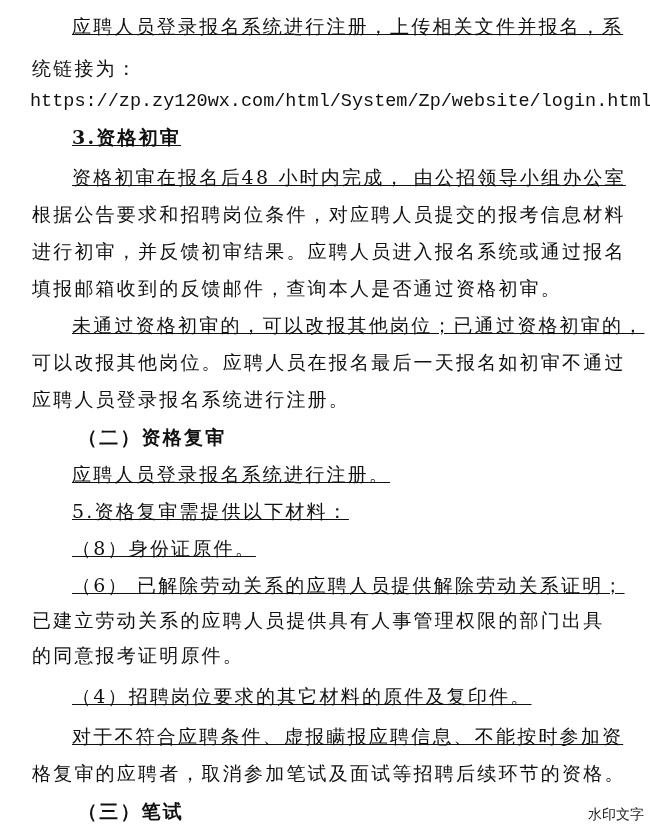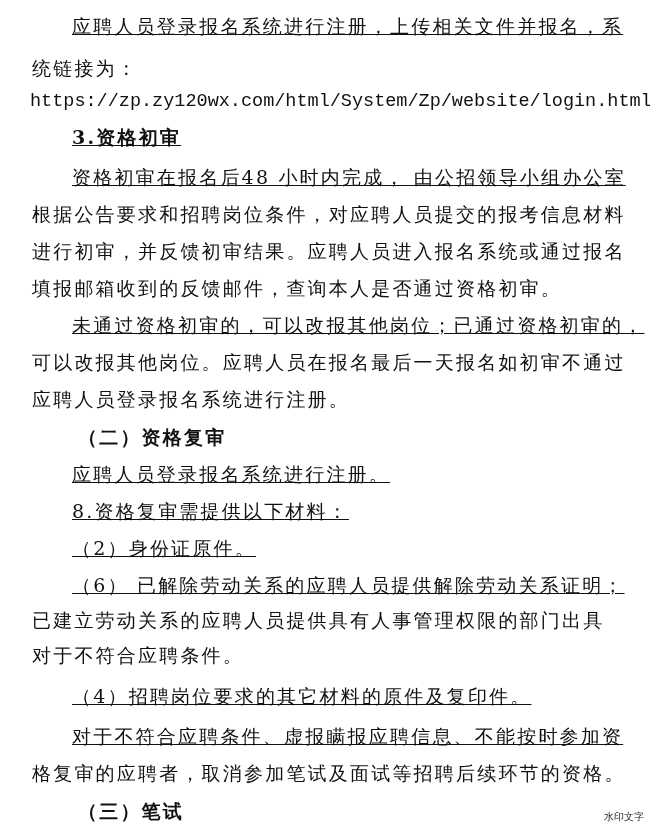--- a/index.html
+++ b/index.html
@@ -2,42 +2,42 @@
 <html><head>
 <meta charset="utf-8">
 <style>
   html, body { margin: 0; padding: 0; background: #ffffff; }
   body { width: 650px; height: 828px; position: relative; overflow: hidden;
          font-family: "DejaVu Serif", "Liberation Serif", serif; color: #111; }
   .line { position: absolute; left: 32px; font-size: 19px; line-height: 24px; white-space: nowrap; letter-spacing: 2.2px; }
   .indent { left: 72px; text-decoration: underline; }
   .url { font-family: "Liberation Mono", "DejaVu Sans Mono", monospace; font-size: 18.5px; letter-spacing: 0px; left: 30px; }
   .bold { font-weight: bold; }
-  .watermark { position: absolute; right: 6px; bottom: 4px; font-size: 10px; font-family: Liberation Sans, sans-serif; color: #222; letter-spacing: 0; }
+  .watermark { position: absolute; right: 6px; bottom: 4px; font-size: 14px; font-family: Liberation Sans, sans-serif; color: #222; letter-spacing: 0; }
 </style>
 </head>
 <body>
 
 <div>
   <div class="line indent" style="top:14px">应聘人员登录报名系统进行注册，上传相关文件并报名，系</div>
   <div class="line" style="top:56px">统链接为：</div>
   <div class="line url" style="top:90px">https://zp.zy120wx.com/html/System/Zp/website/login.html</div>
   <div class="line indent bold" style="top:125px">3.资格初审</div>
   <div class="line indent" style="top:165px">资格初审在报名后48 小时内完成， 由公招领导小组办公室</div>
   <div class="line" style="top:202px">根据公告要求和招聘岗位条件，对应聘人员提交的报考信息材料</div>
   <div class="line" style="top:239px">进行初审，并反馈初审结果。应聘人员进入报名系统或通过报名</div>
   <div class="line" style="top:276px">填报邮箱收到的反馈邮件，查询本人是否通过资格初审。</div>
   <div class="line indent" style="top:313px">未通过资格初审的，可以改报其他岗位；已通过资格初审的，</div>
   <div class="line" style="top:350px">可以改报其他岗位。应聘人员在报名最后一天报名如初审不通过</div>
   <div class="line" style="top:387px">应聘人员登录报名系统进行注册。</div>
   <div class="line bold" style="top:425px; left:78px">（二）资格复审</div>
   <div class="line indent" style="top:462px">应聘人员登录报名系统进行注册。</div>
-  <div class="line indent" style="top:499px">8.资格复审需提供以下材料：</div>
-  <div class="line indent" style="top:536px">（2）身份证原件。</div>
+  <div class="line indent" style="top:499px">5.资格复审需提供以下材料：</div>
+  <div class="line indent" style="top:536px">（8）身份证原件。</div>
   <div class="line indent" style="top:573px">（6） 已解除劳动关系的应聘人员提供解除劳动关系证明；</div>
   <div class="line" style="top:608px">已建立劳动关系的应聘人员提供具有人事管理权限的部门出具</div>
-  <div class="line" style="top:643px">对于不符合应聘条件。</div>
+  <div class="line" style="top:643px">的同意报考证明原件。</div>
   <div class="line indent" style="top:684px">（4）招聘岗位要求的其它材料的原件及复印件。</div>
   <div class="line indent" style="top:724px">对于不符合应聘条件、虚报瞒报应聘信息、不能按时参加资</div>
   <div class="line" style="top:761px">格复审的应聘者，取消参加笔试及面试等招聘后续环节的资格。</div>
   <div class="line bold" style="top:799px; left:78px">（三）笔试</div>
   <div class="watermark">水印文字</div>
 </div>
 
 </body></html>

